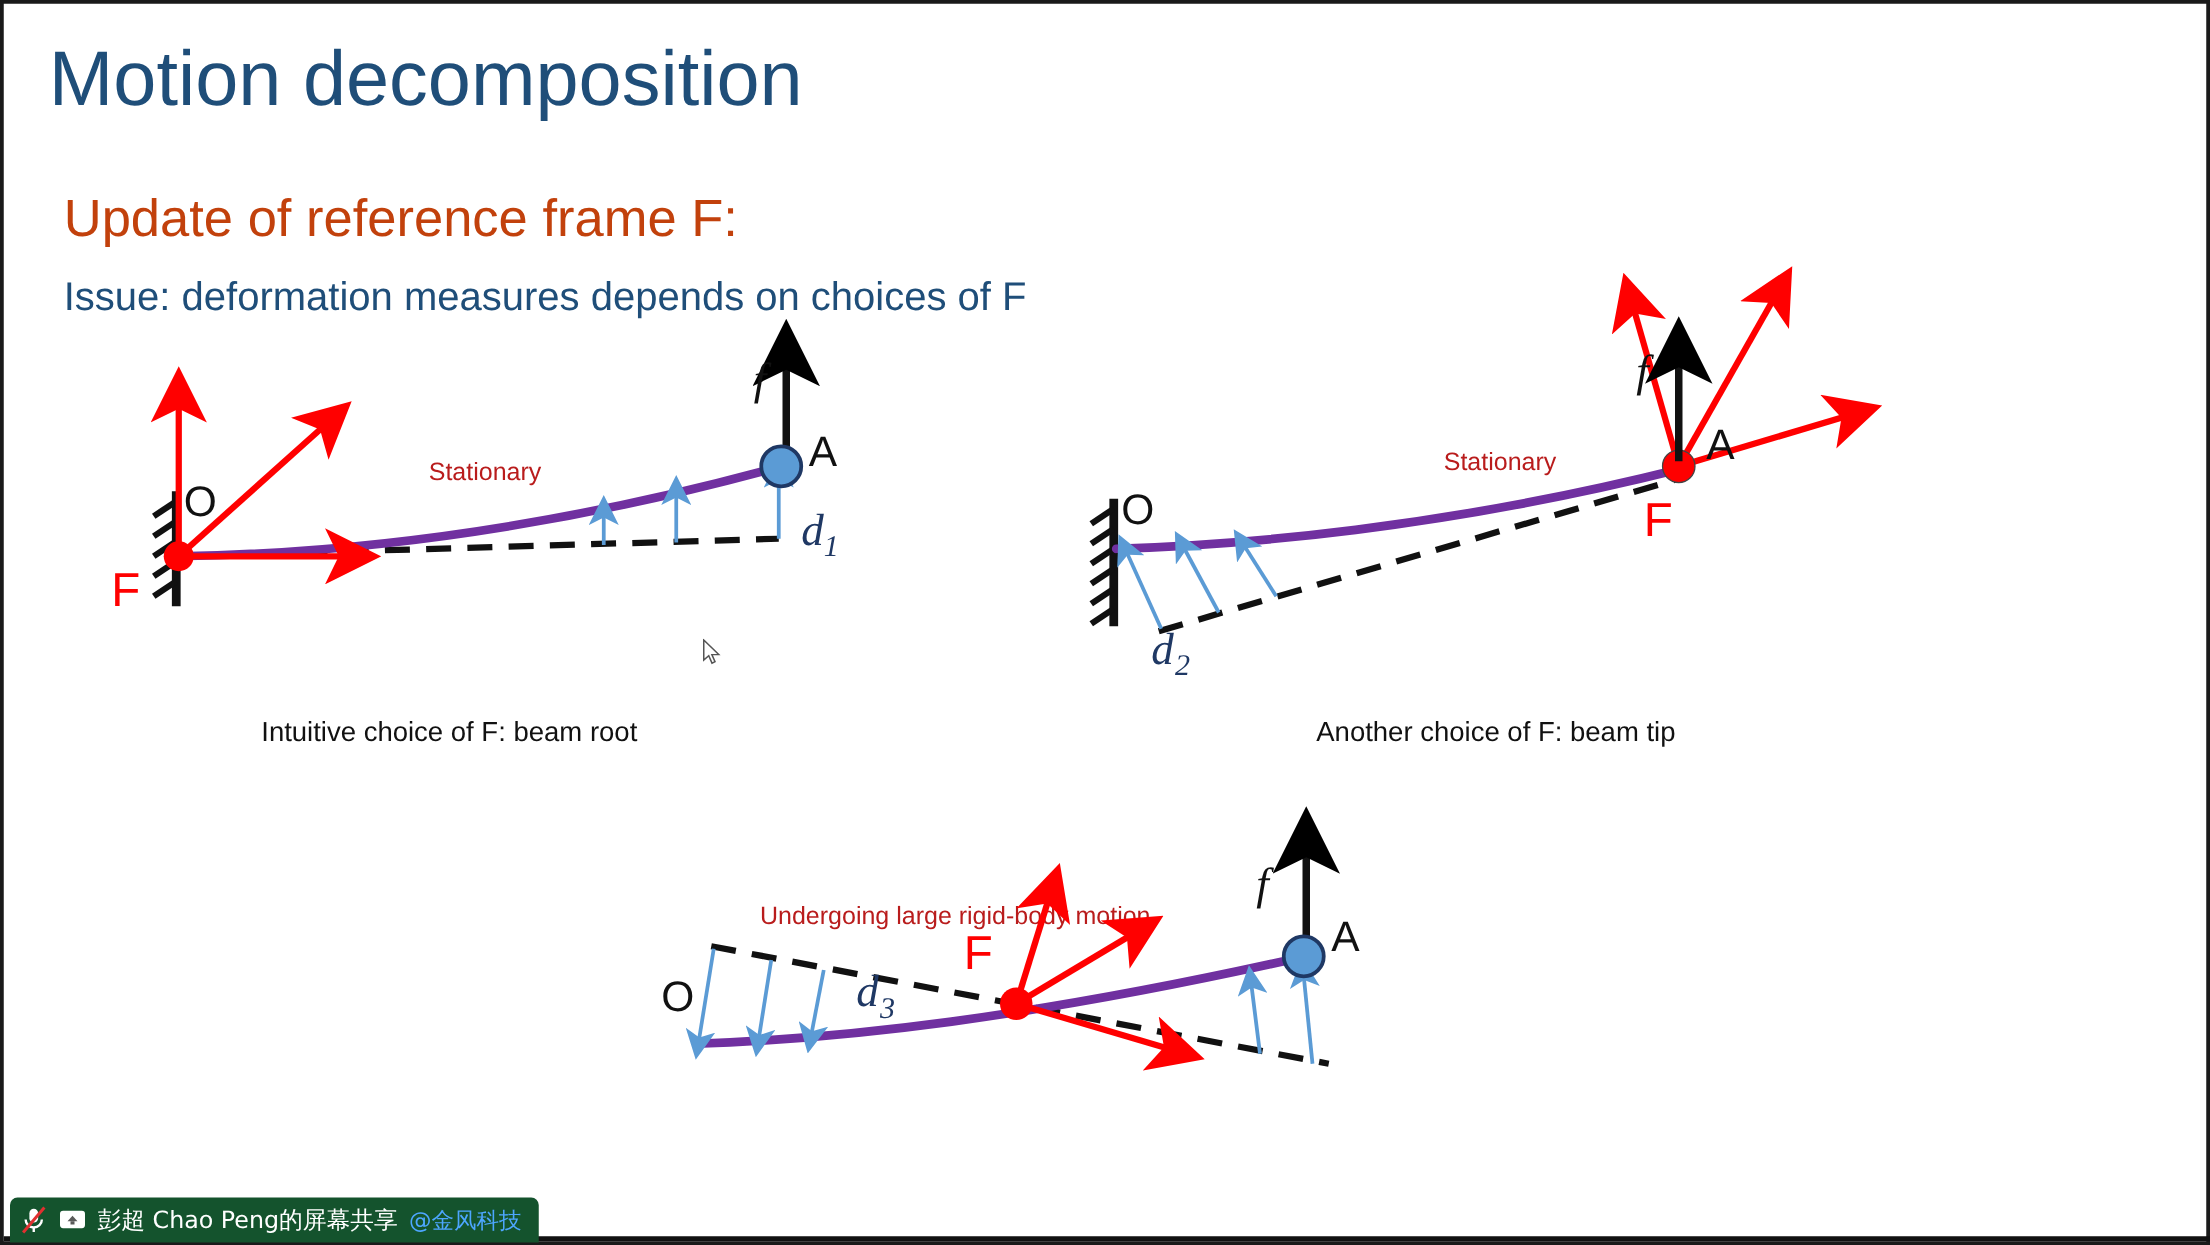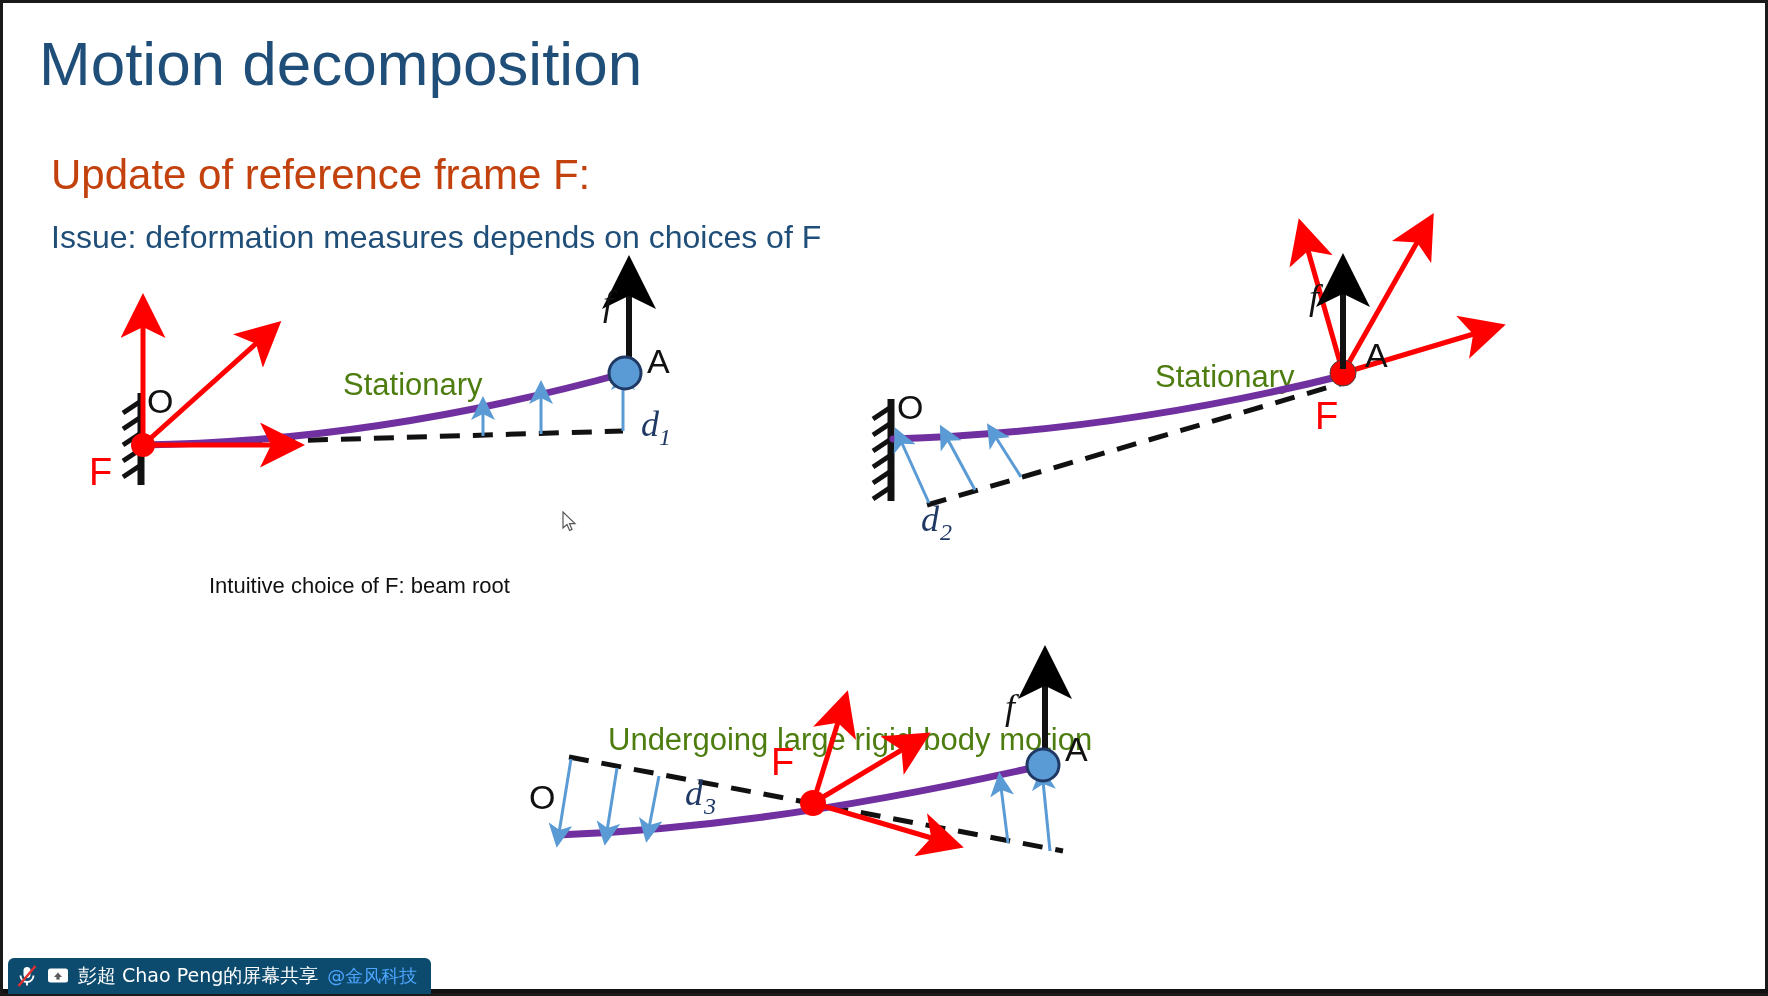--- a/index.html
+++ b/index.html
@@ -58,22 +58,22 @@
     position: absolute;
     font-size: 22px;
     color: #111111;
     white-space: nowrap;
   }
   #caption-left  { left: 206px;  top: 570px; }
   #caption-right { left: 1050px; top: 570px; }
 
   .diagram-heading {
     position: absolute;
-    font-size: 31px;
-    color: #4d7c0f;
+    font-size: 20px;
+    color: #b91c1c;
     white-space: nowrap;
   }
   #heading-left   { left: 340px;  top: 364px; }
   #heading-right  { left: 1152px; top: 356px; }
   #heading-bottom { left: 605px;  top: 719px; }
 
   
   svg.figure {
     position: absolute;
     overflow: visible;
@@ -120,21 +120,21 @@
     height: 22px;
   }
 
   
   #share-bar {
     position: absolute;
     left: 8px;
     bottom: 2px;
     height: 36px;
     min-width: 382px;
-    background: #0c4a6e;
+    background: #14532d;
     border-radius: 6px 6px 0 0;
     display: flex;
     align-items: center;
     gap: 9px;
     padding: 0 14px 0 8px;
     box-sizing: border-box;
   }
   #share-bar .sb-text {
     color: #ffffff;
     font-size: 19px;
@@ -166,20 +166,21 @@
 
   <div id="slide-title">Motion decomposition</div>
   <div id="subtitle">Update of reference frame F:</div>
   <div id="issue-line">Issue: deformation measures depends on choices of F</div>
 
   <div class="diagram-heading" id="heading-left">Stationary</div>
   <div class="diagram-heading" id="heading-right">Stationary</div>
   <div class="diagram-heading" id="heading-bottom">Undergoing large rigid-body motion</div>
 
   <div class="caption" id="caption-left">Intuitive choice of F: beam root</div>
+  <div class="caption" id="caption-right">Another choice of F: beam tip</div>
 
   <svg class="figure" id="fig-left" width="640" height="280" viewBox="0 0 640 280">
     <defs>
       <marker id="arrRedL" markerWidth="9" markerHeight="9" refX="3" refY="4.5" orient="auto">
         <path d="M0,0 L9,4.5 L0,9 L2.2,4.5 Z" fill="#ff0000"></path>
       </marker>
       <marker id="arrBlkL" markerWidth="9" markerHeight="9" refX="3" refY="4.5" orient="auto">
         <path d="M0,0 L9,4.5 L0,9 L2.2,4.5 Z" fill="#000000"></path>
       </marker>
       <marker id="arrBlueL" markerWidth="8" markerHeight="8" refX="3" refY="4" orient="auto">

